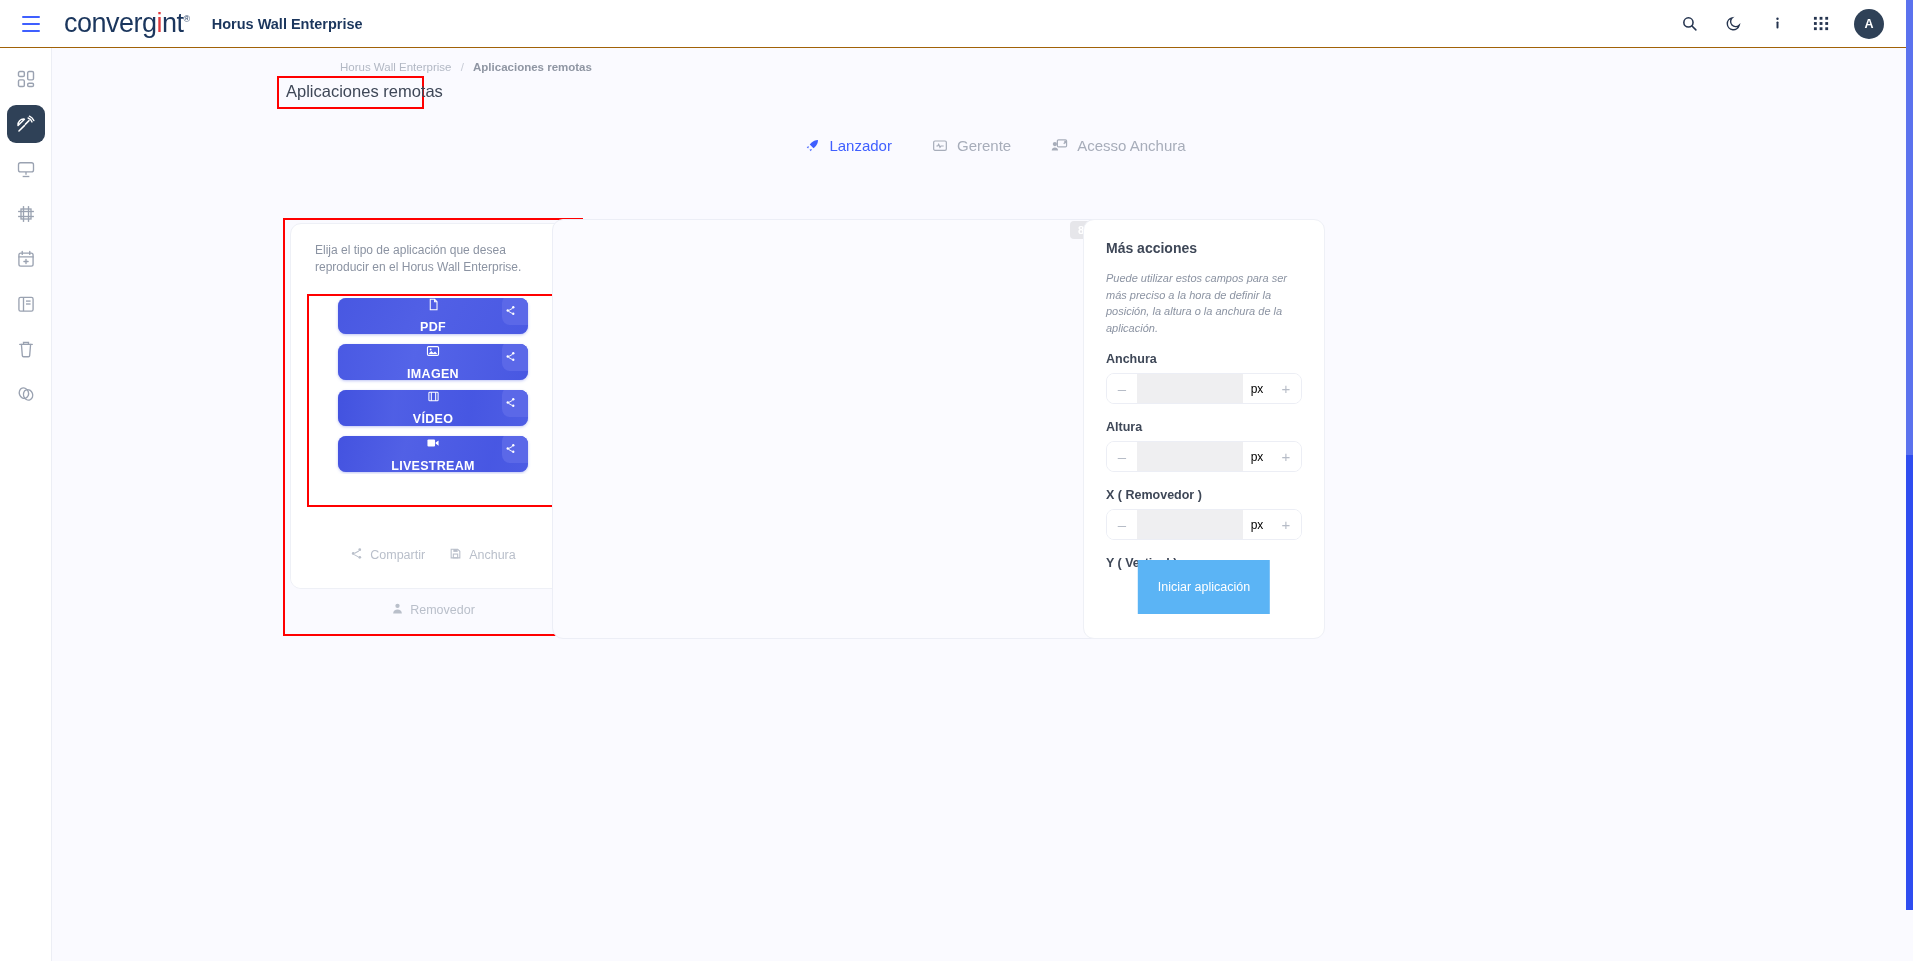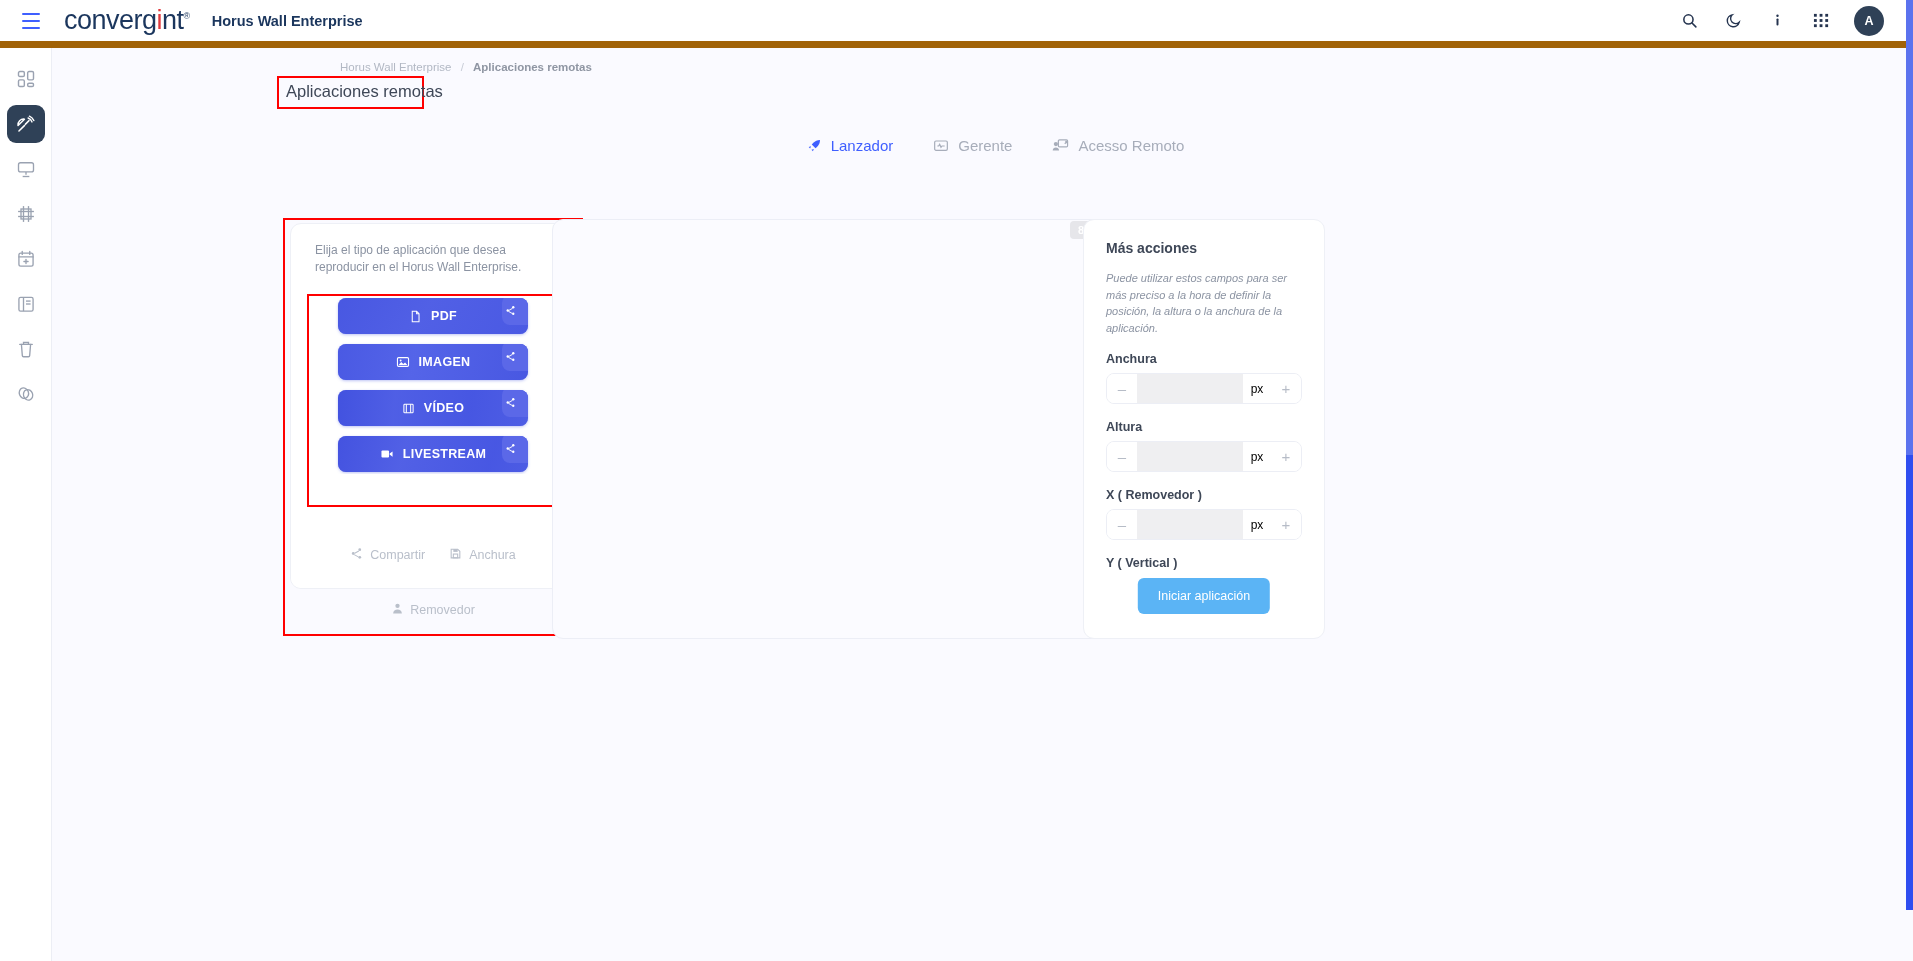--- a/index.html
+++ b/index.html
@@ -9,21 +9,21 @@
     font-family: "Liberation Sans", sans-serif;
     background: #fafaff;
   }
   body { position: relative; }
 
   
   .topbar {
     position: absolute; top: 0; left: 0;
     width: 1906px; height: 48px;
     background: #ffffff;
-    border-bottom: 7px solid #a16207;
+    border-bottom: 1px solid #a16207;
     display: flex; align-items: center;
     z-index: 20;
   }
   .hamburger {
     width: 22px; height: 16px;
     margin-left: 22px; margin-right: 20px;
     display: flex; flex-direction: column; justify-content: space-between;
     cursor: pointer;
   }
   .hamburger i { display: block; height: 2px; background: #3f5fff; border-radius: 1px; }
@@ -164,20 +164,21 @@
   .app-btn {
     position: relative;
     width: 190px; height: 36px; margin: 0 auto 10px auto;
     border-radius: 8px;
     background: #4656e0;
     display: flex; align-items: center; justify-content: center;
     gap: 9px;
     color: #ffffff; font-size: 12.5px; font-weight: 700; letter-spacing: 0.3px;
     cursor: pointer; overflow: hidden;
     box-shadow: 0 1px 3px rgba(70,86,224,.35);
+    flex-direction: column;
   }
   .app-btn .bg-tex {
     position: absolute; inset: 0;
     opacity: .55;
     background-size: cover;
   }
   .app-btn .lbl, .app-btn .bicon { position: relative; z-index: 2; display:flex; align-items:center;}
   .share-chip {
     position: absolute; right: -8px; top: -3px;
     width: 34px; height: 30px; border-radius: 8px;
@@ -246,21 +247,21 @@
   .st-val { flex: 1; background: #efeff1; cursor: text; }
   .st-unit {
     width: 28px; display: flex; align-items: center; justify-content: center;
     color: #000000; font-size: 12px; background: #fff;
   }
   .start-btn {
     position: absolute; left: 50%; transform: translateX(-50%);
     bottom: 24px;
     background: #5bb4f5; color: #fff;
     font-size: 12.5px;
-    padding: 11px 20px; border: none; border-radius: 6px;
+    padding: 20px 20px; border: none; border-radius: 0;
     cursor: pointer; white-space: nowrap;
   }
 
   
   .scroll-track {
     position: absolute; top: 0; right: 0; width: 7px; height: 961px;
     background: #fafaff; z-index: 40;
   }
   .scroll-up { position:absolute; top:0; right:0; width:7px; height:455px; background:#5b72ee; }
   .scroll-thumb { position:absolute; top:455px; right:0; width:7px; height:455px; background:#2f4df0; }
@@ -415,21 +416,21 @@
     </div>
     <div class="tab">
       <span class="tab-icon">
         <svg width="17" height="17" viewBox="0 0 24 24" fill="none" stroke="#a7adba" stroke-width="1.7">
           <rect x="9" y="4" width="13" height="10" rx="1.6"></rect>
           <path d="M18 9.5 21.5 6M21.5 6h-3M21.5 6v3"></path>
           <circle cx="5.5" cy="10" r="3" fill="#a7adba" stroke="none"></circle>
           <path d="M1 19c0-2.6 2-4.2 4.5-4.2S10 16.4 10 19" fill="#a7adba" stroke="none"></path>
         </svg>
       </span>
-      <span>Acesso Remoto</span>
+      <span>Acesso Anchura</span>
     </div>
   </div>
 
   <div class="content">
 
     <div class="left-red"></div>
 
     <div class="card-app">
       <div class="card-app-desc">Elija el tipo de aplicación que desea reproducir en el Horus Wall Enterprise.</div>
 

